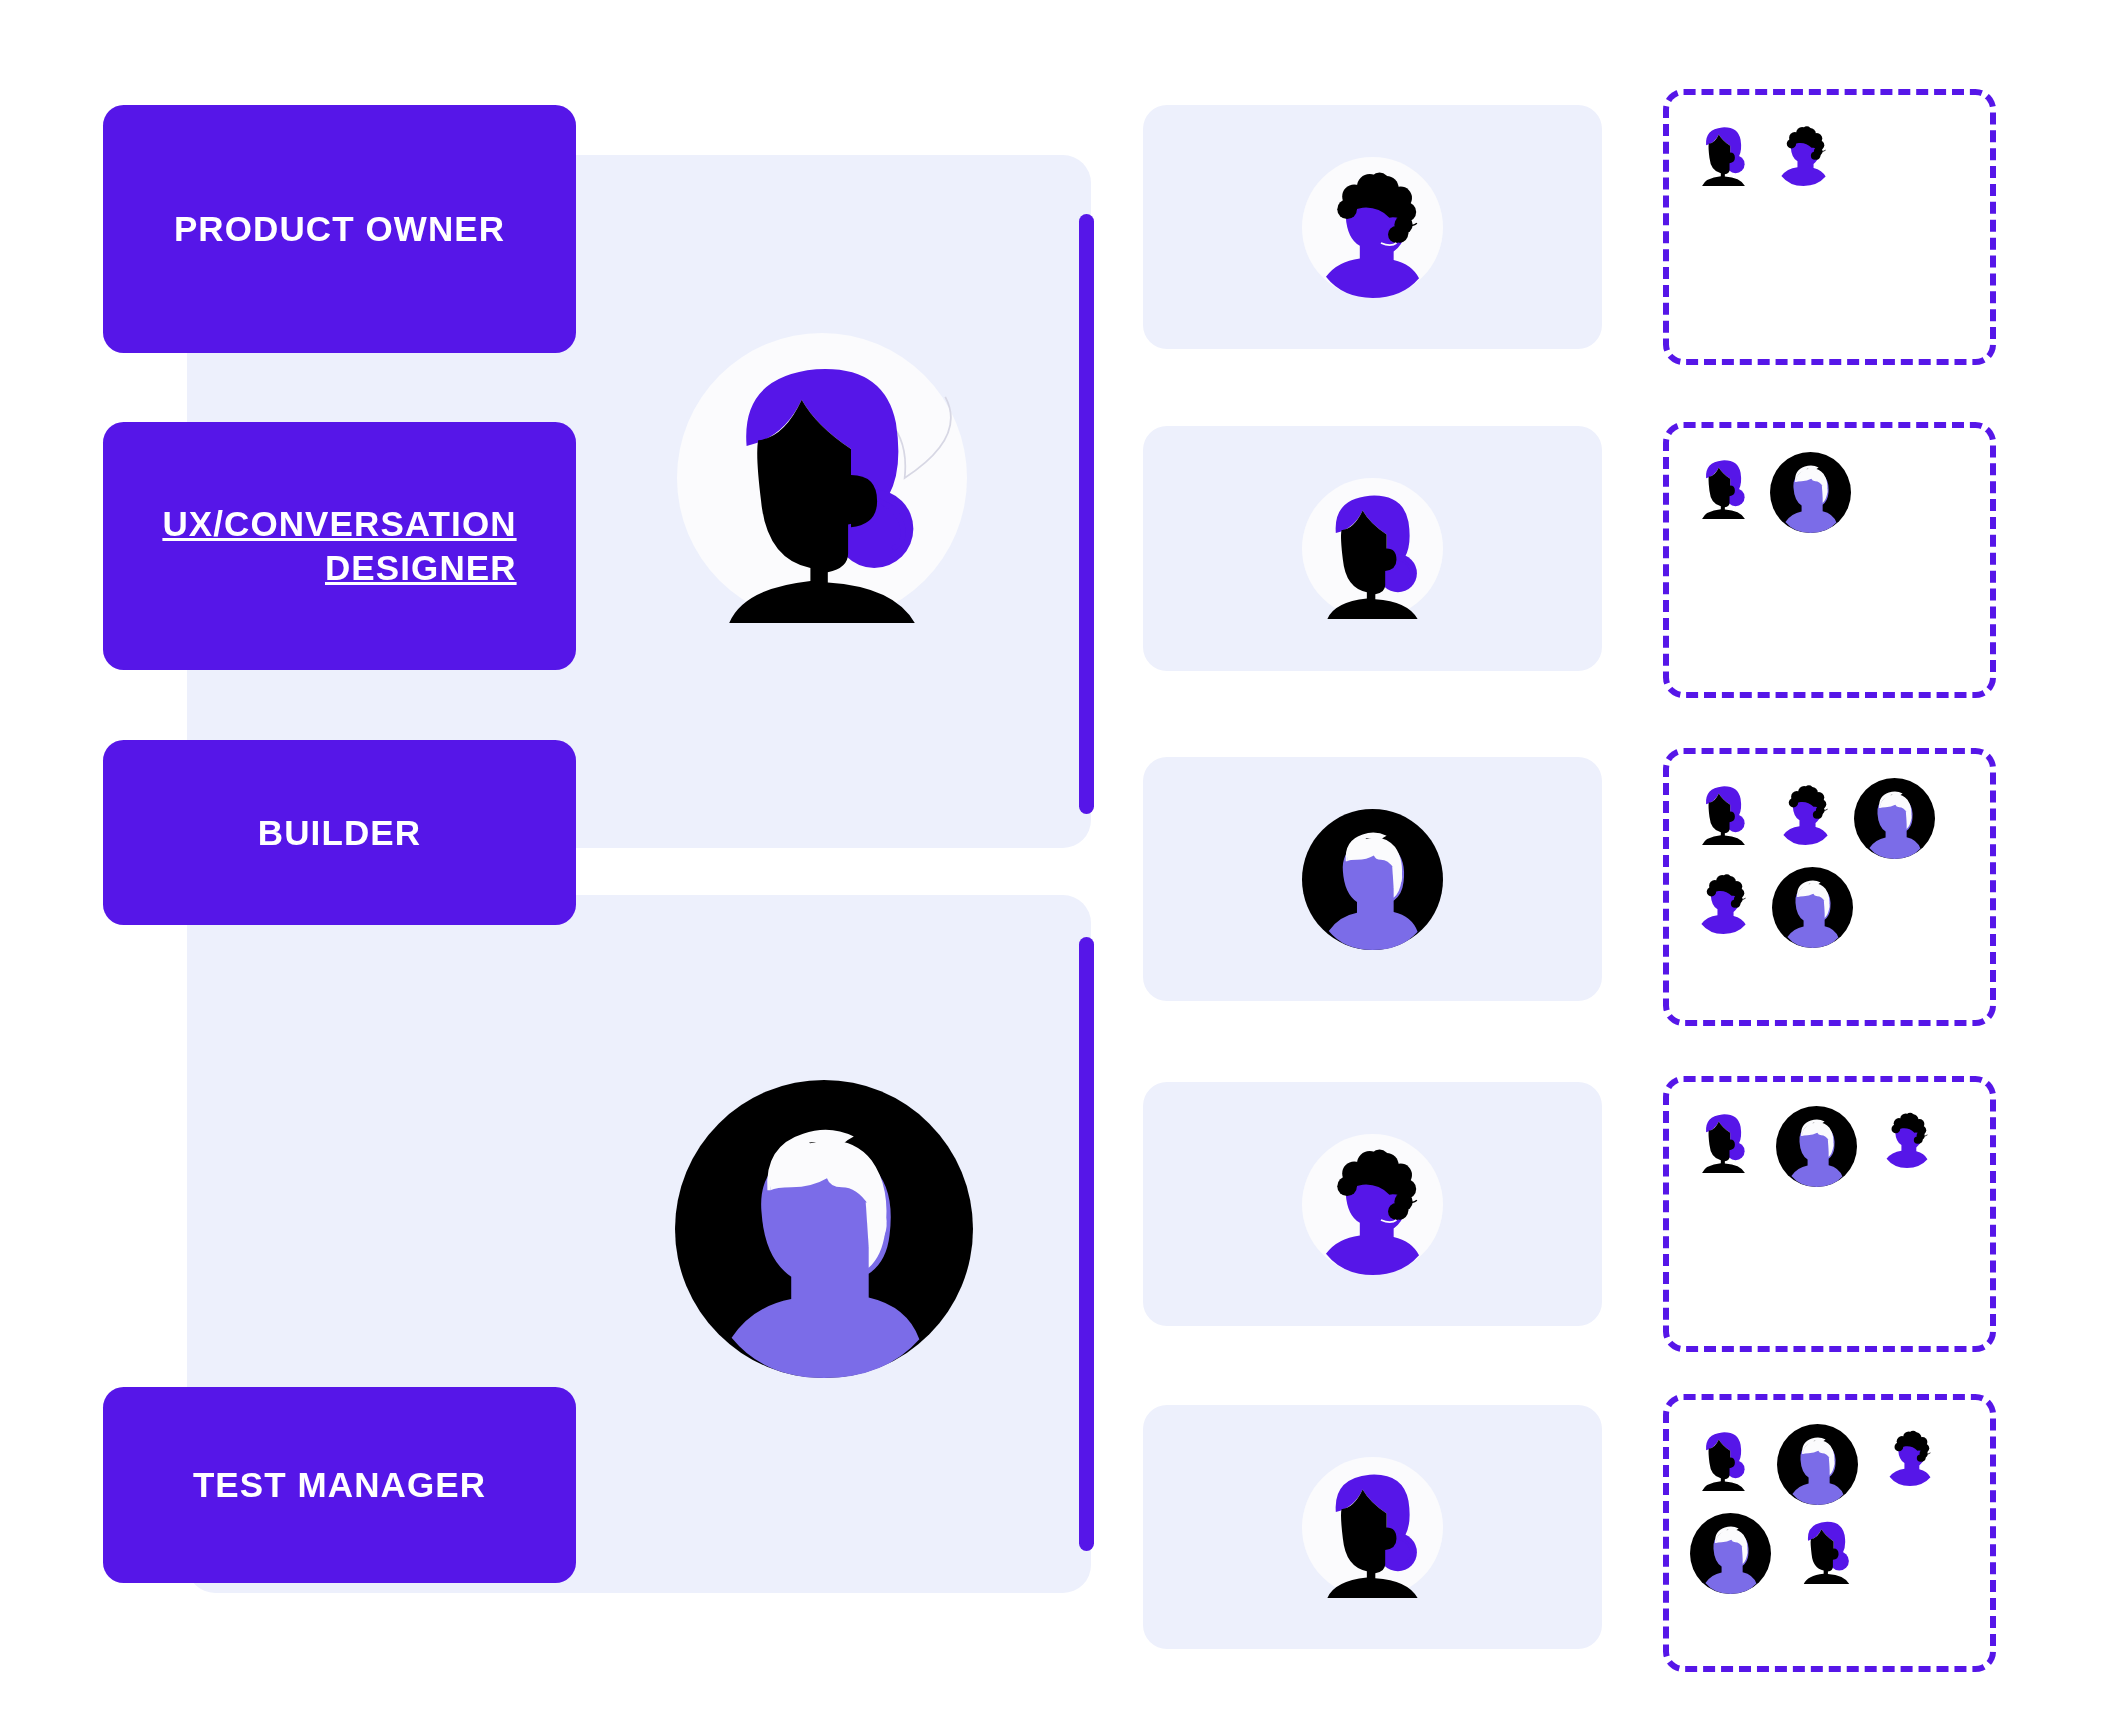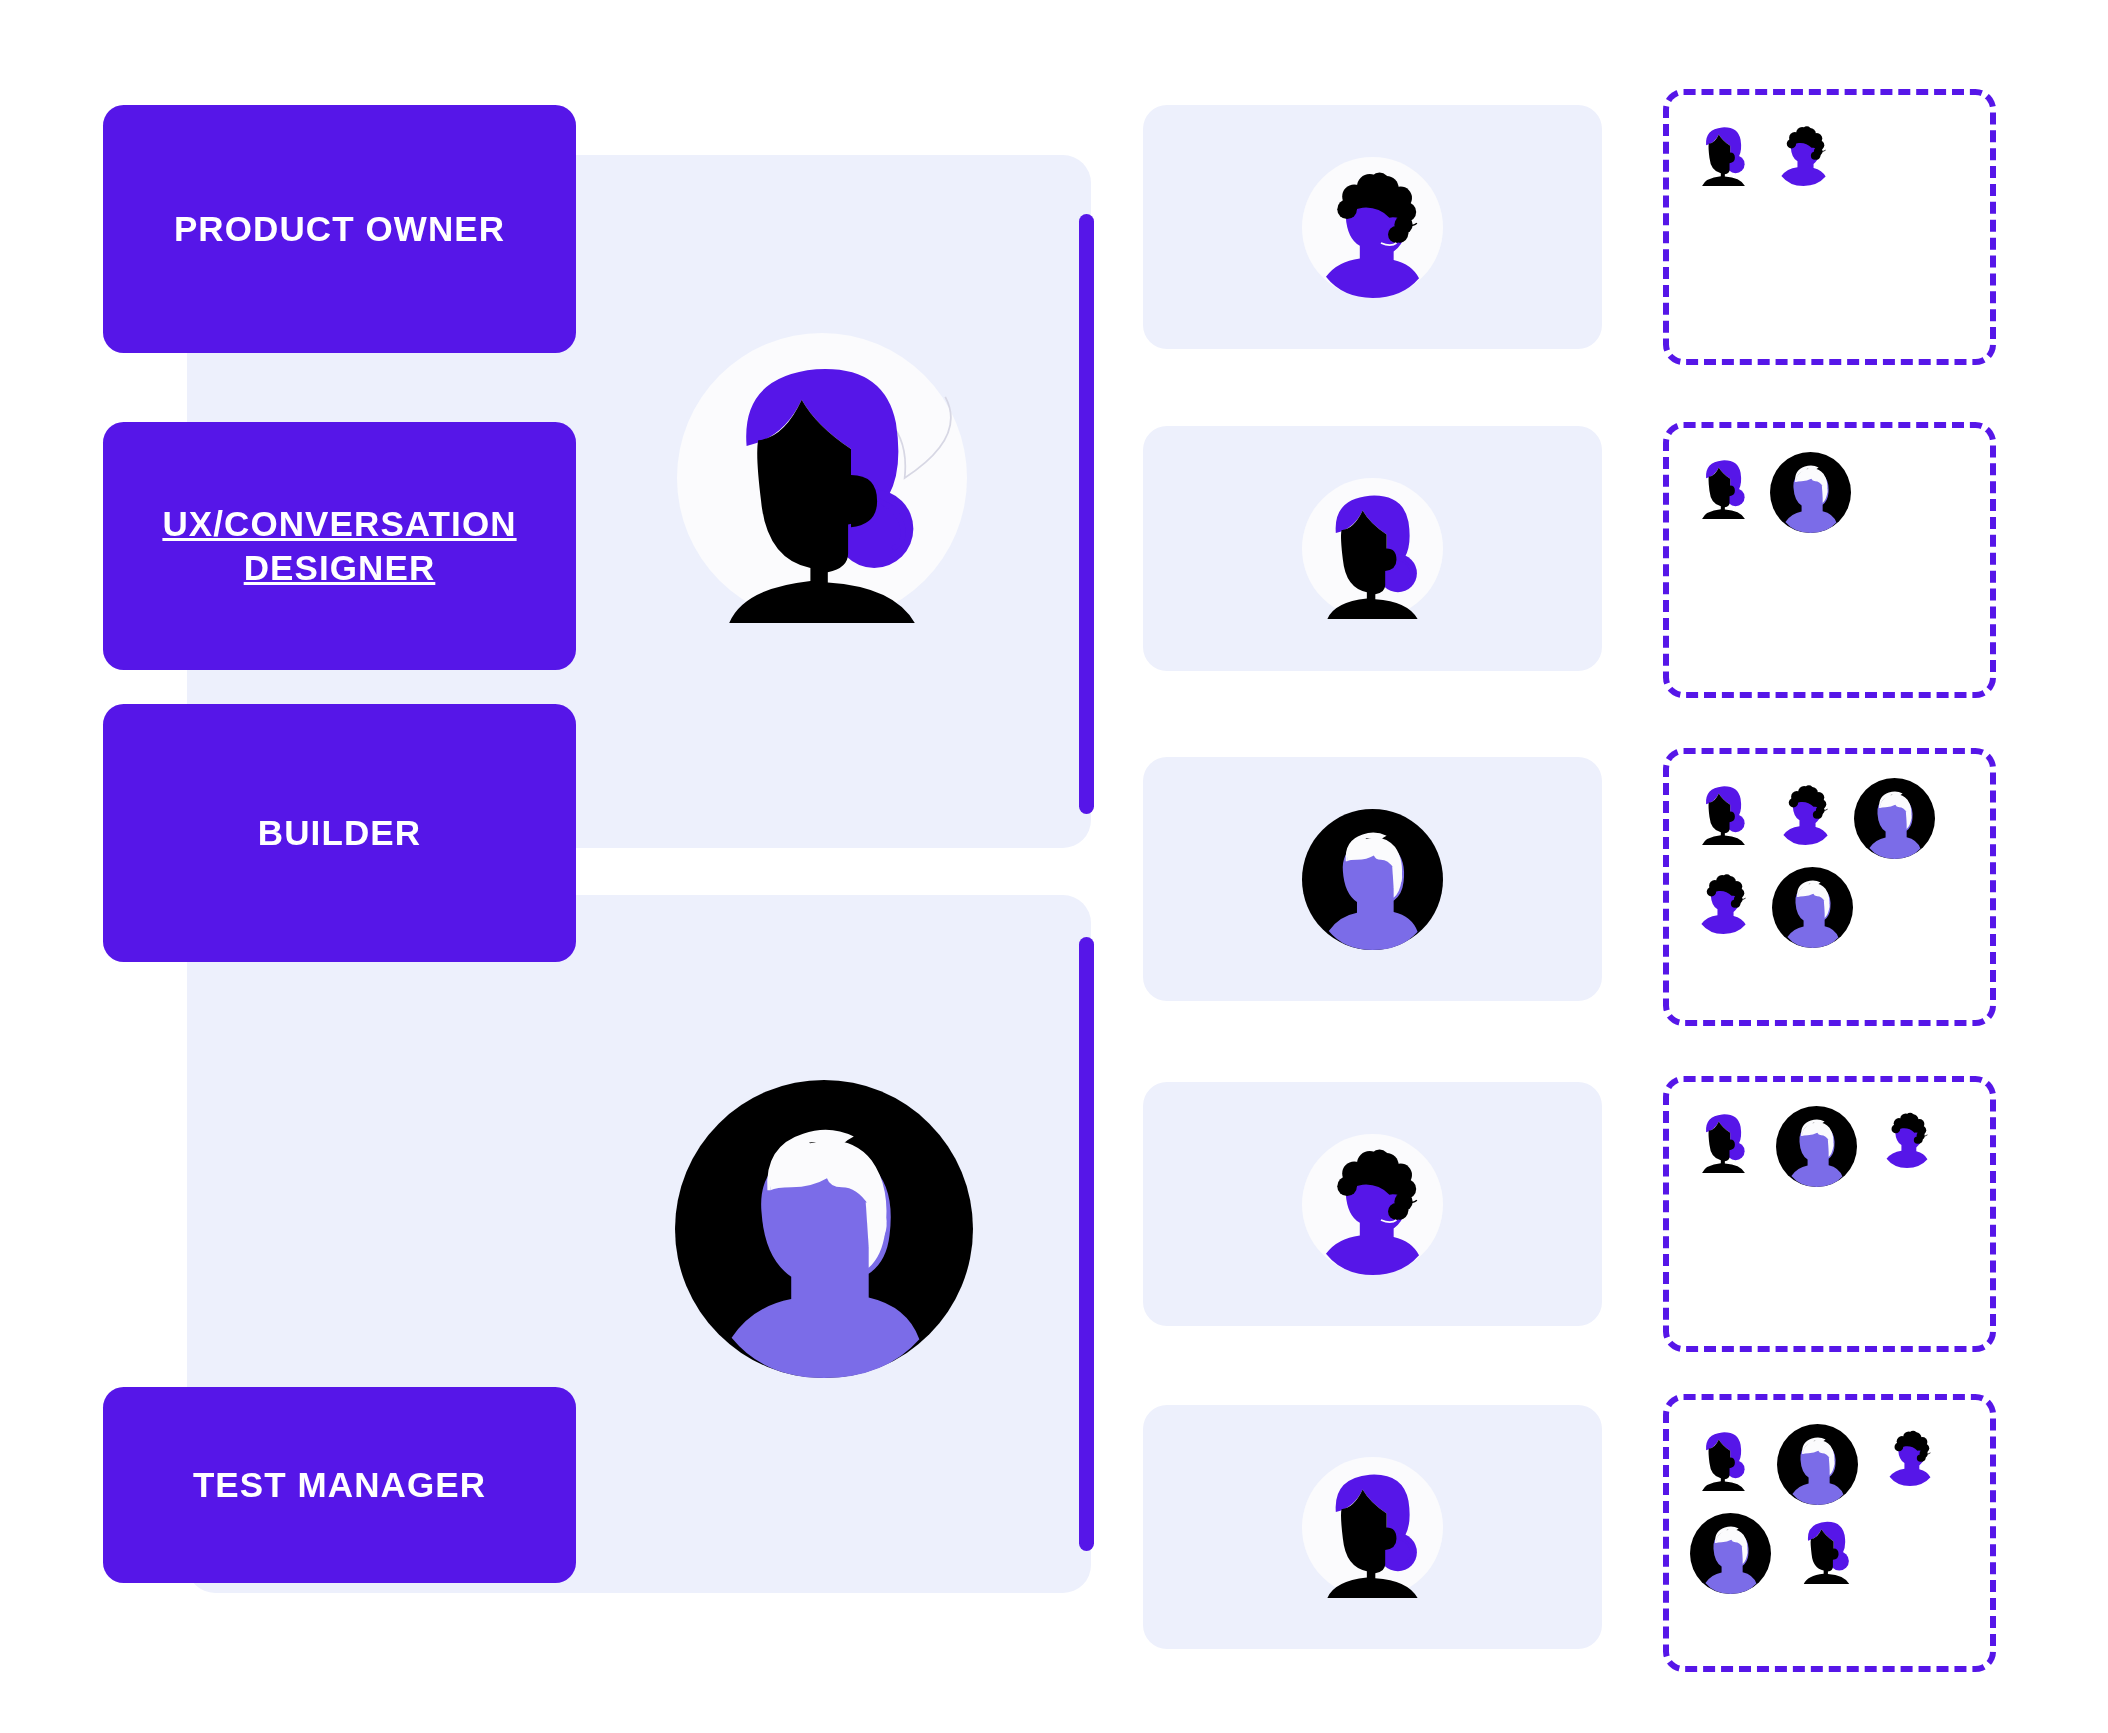--- a/index.html
+++ b/index.html
@@ -10,21 +10,21 @@
   
   .bigpanel{position:absolute;background:#edf0fc;border-radius:28px;}
 
   
   .vbar{position:absolute;width:15px;border-radius:7.5px;background:#5616e8;}
 
   
   .rolecard{position:absolute;left:103px;width:473px;background:#5616e8;
             border-radius:20.6px;display:flex;align-items:center;justify-content:center;}
   .rolecard .rl{color:#ffffff;font-size:35px;font-weight:bold;letter-spacing:1.1px;
-            text-align:center;line-height:1.25;text-transform:uppercase;}
+            text-align:right;line-height:1.25;text-transform:uppercase;}
 
   
   .midcard{position:absolute;left:1143px;width:459px;background:#edf0fc;
            border-radius:24px;display:flex;align-items:center;justify-content:center;}
 
   
   .dashbox{position:absolute;left:1663px;width:333px;
            border:6.6px dashed #5616e8;border-radius:20.6px;
            box-sizing:border-box;padding:24px 0 0 0;}
   .dashrow{display:flex;flex-wrap:wrap;justify-content:flex-start;
@@ -47,21 +47,21 @@
   <div class="vbar" style="left:1079px;top:214px;height:600px;"></div>
   <div class="vbar" style="left:1079px;top:937px;height:614px;"></div>
 
   <div class="rolecard" style="top:105px;height:248px;">
     <div class="rl">PRODUCT OWNER</div>
   </div>
   <div class="rolecard" style="top:422px;height:248px;">
     <div class="rl" style="white-space:pre-line;text-decoration:underline;">UX/CONVERSATION
 DESIGNER</div>
   </div>
-  <div class="rolecard" style="top:704px;height:258px;">
+  <div class="rolecard" style="top:740px;height:185px;">
     <div class="rl">BUILDER</div>
   </div>
   <div class="rolecard" style="top:1387px;height:196px;">
     <div class="rl">TEST MANAGER</div>
   </div>
 
   <div class="bigav av" style="left:677px;top:333px;width:290px;height:290px;">
     <svg viewBox="0 0 200 200">
       <circle cx="100" cy="100" r="100" fill="#fbfbfd"></circle>
       <path d="M96 52 Q120 40 143 58 Q160 72 157 100 Q200 72 185 44" fill="none" stroke="#d7d7e4" stroke-width="1.2"></path>

